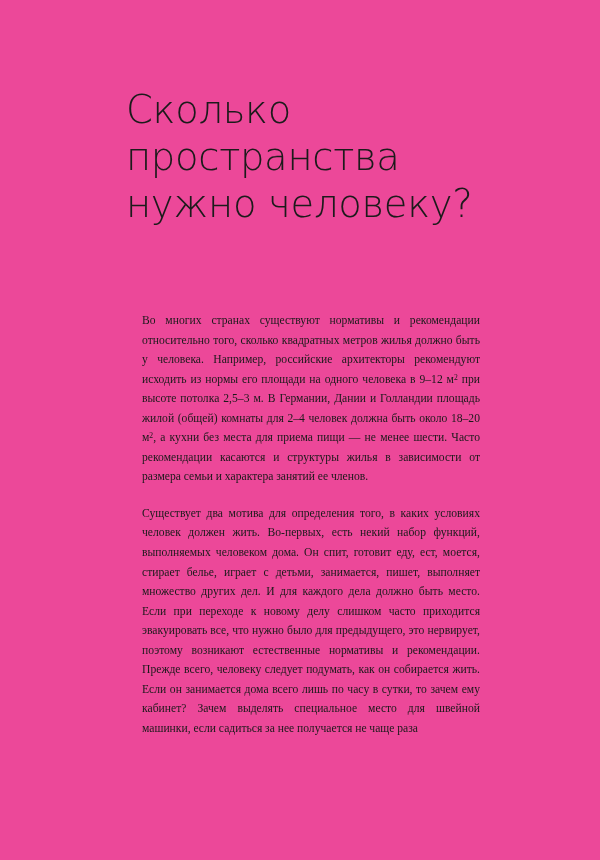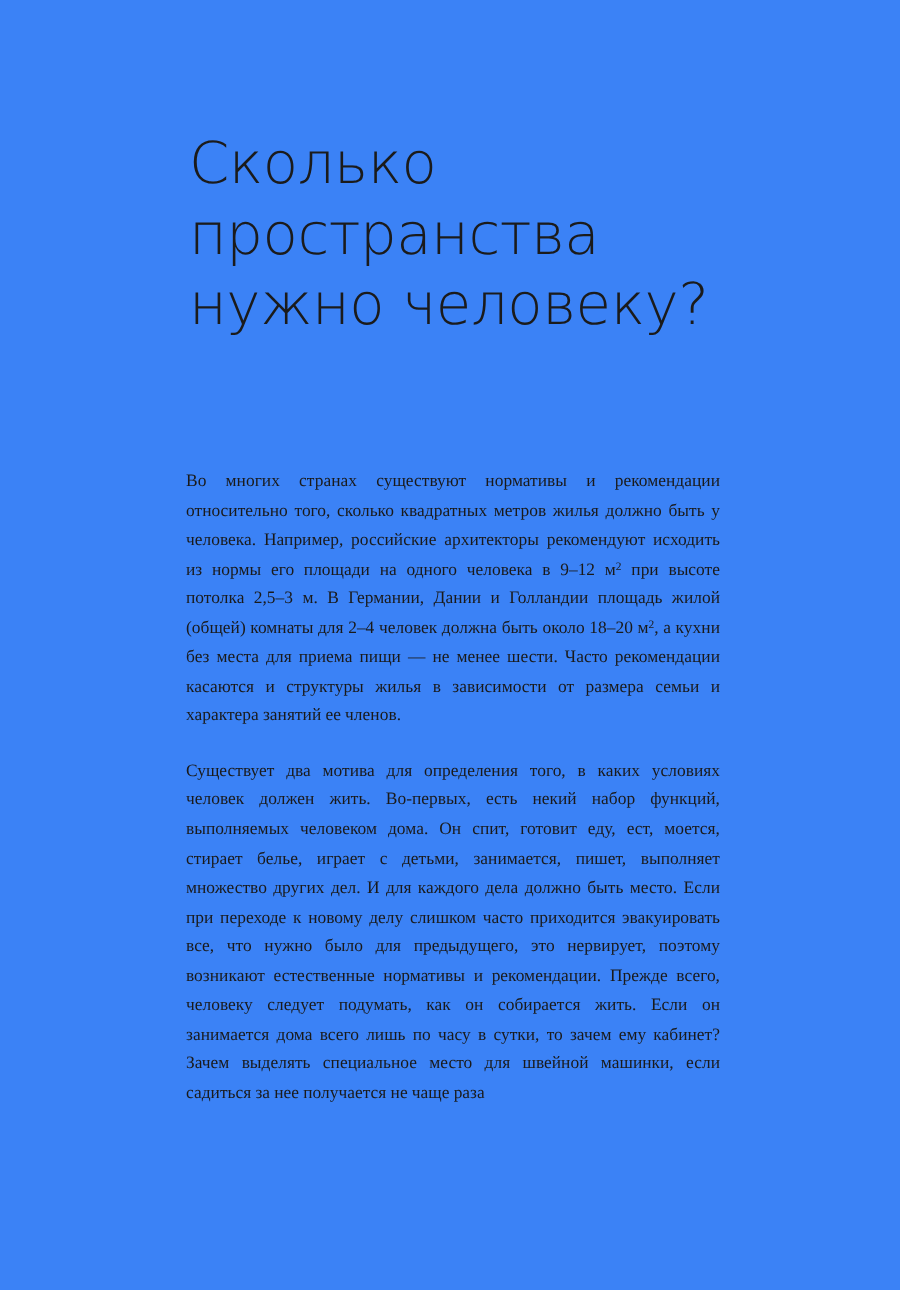--- a/index.html
+++ b/index.html
@@ -12,21 +12,21 @@
     height: 860px;
     position: relative;
     overflow: hidden;
     font-family: "Liberation Serif", "DejaVu Serif", serif;
     -webkit-font-smoothing: antialiased;
   }
 
   .page {
     position: absolute;
     inset: 0;
-    background: #3b82f6;
+    background: #ec4899;
   }
 
   
   .title-block {
     position: absolute;
     left: 126px;
     top: 86px;
     width: 380px;
   }
   .chapter-title {
@@ -42,21 +42,21 @@
   }
 
   
   .text-column {
     position: absolute;
     left: 124px;
     top: 311px;
     width: 356px;
   }
   .para {
-    margin: 0 0 17px 0;
+    margin: 0 0 17px 18px;
     font-size: 11.6px;
     line-height: 19.55px;
     color: #1a1a1a;
     text-align: justify;
     text-justify: inter-word;
     word-spacing: -0.15px;
     letter-spacing: 0.02px;
     hyphens: manual;
   }
   .para:last-child {

